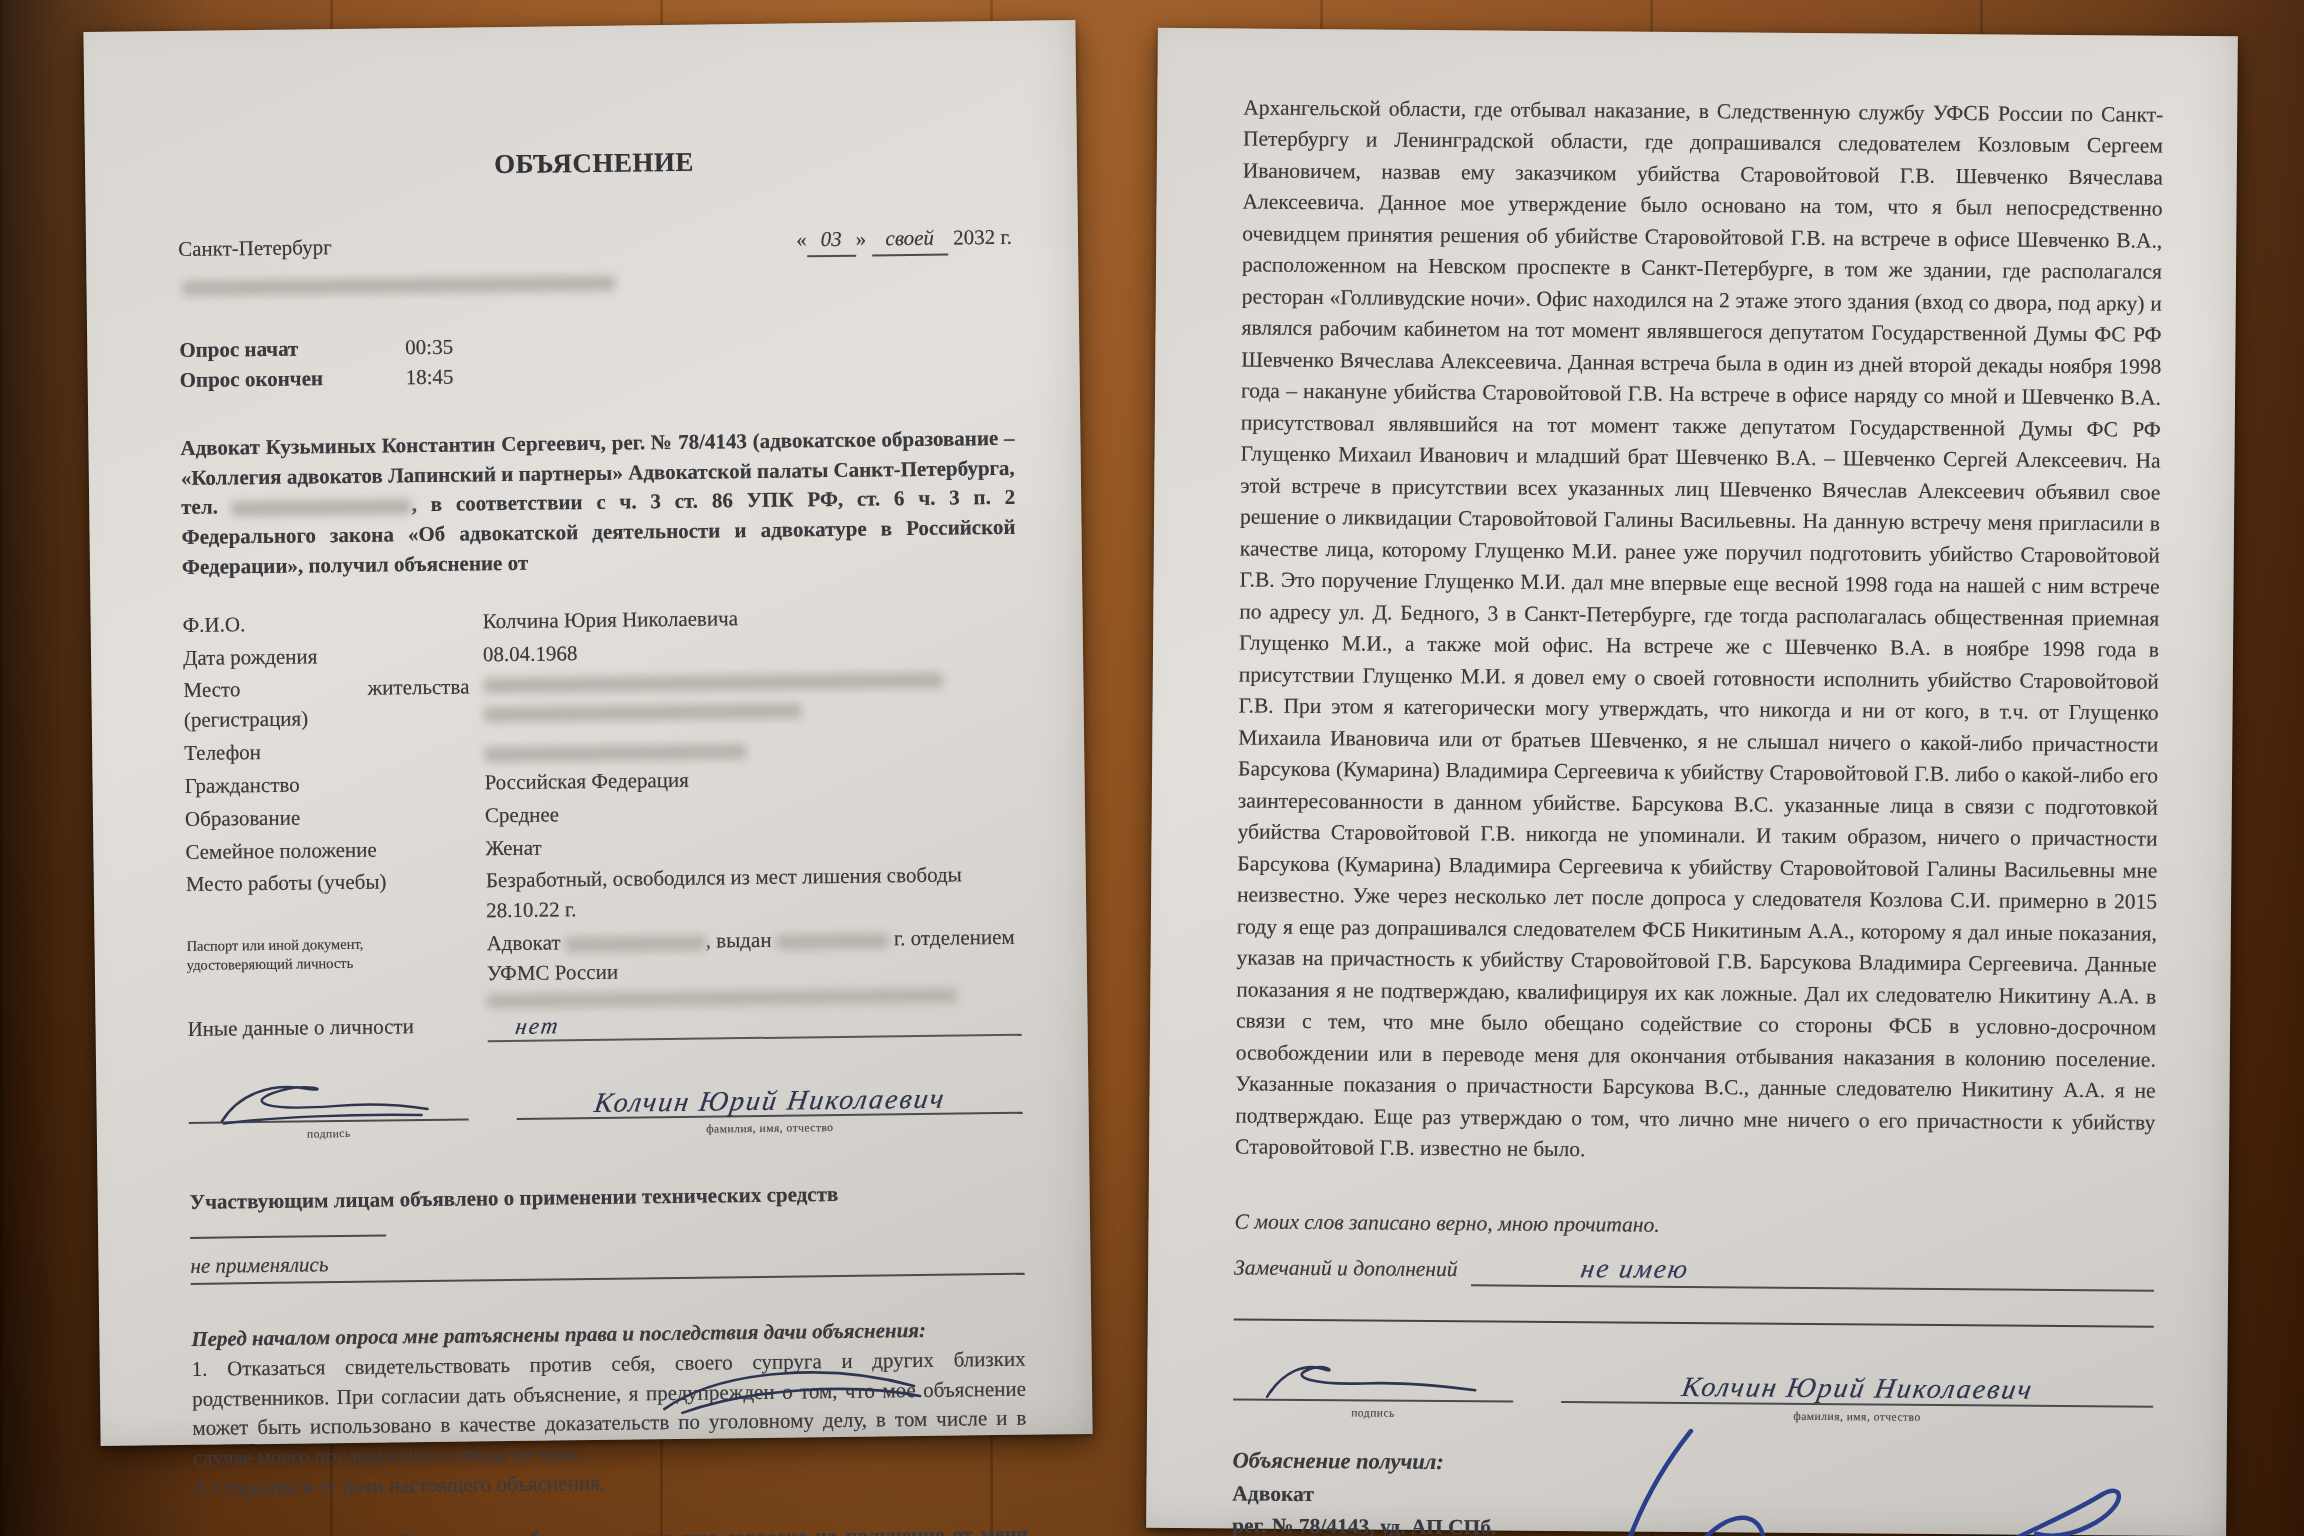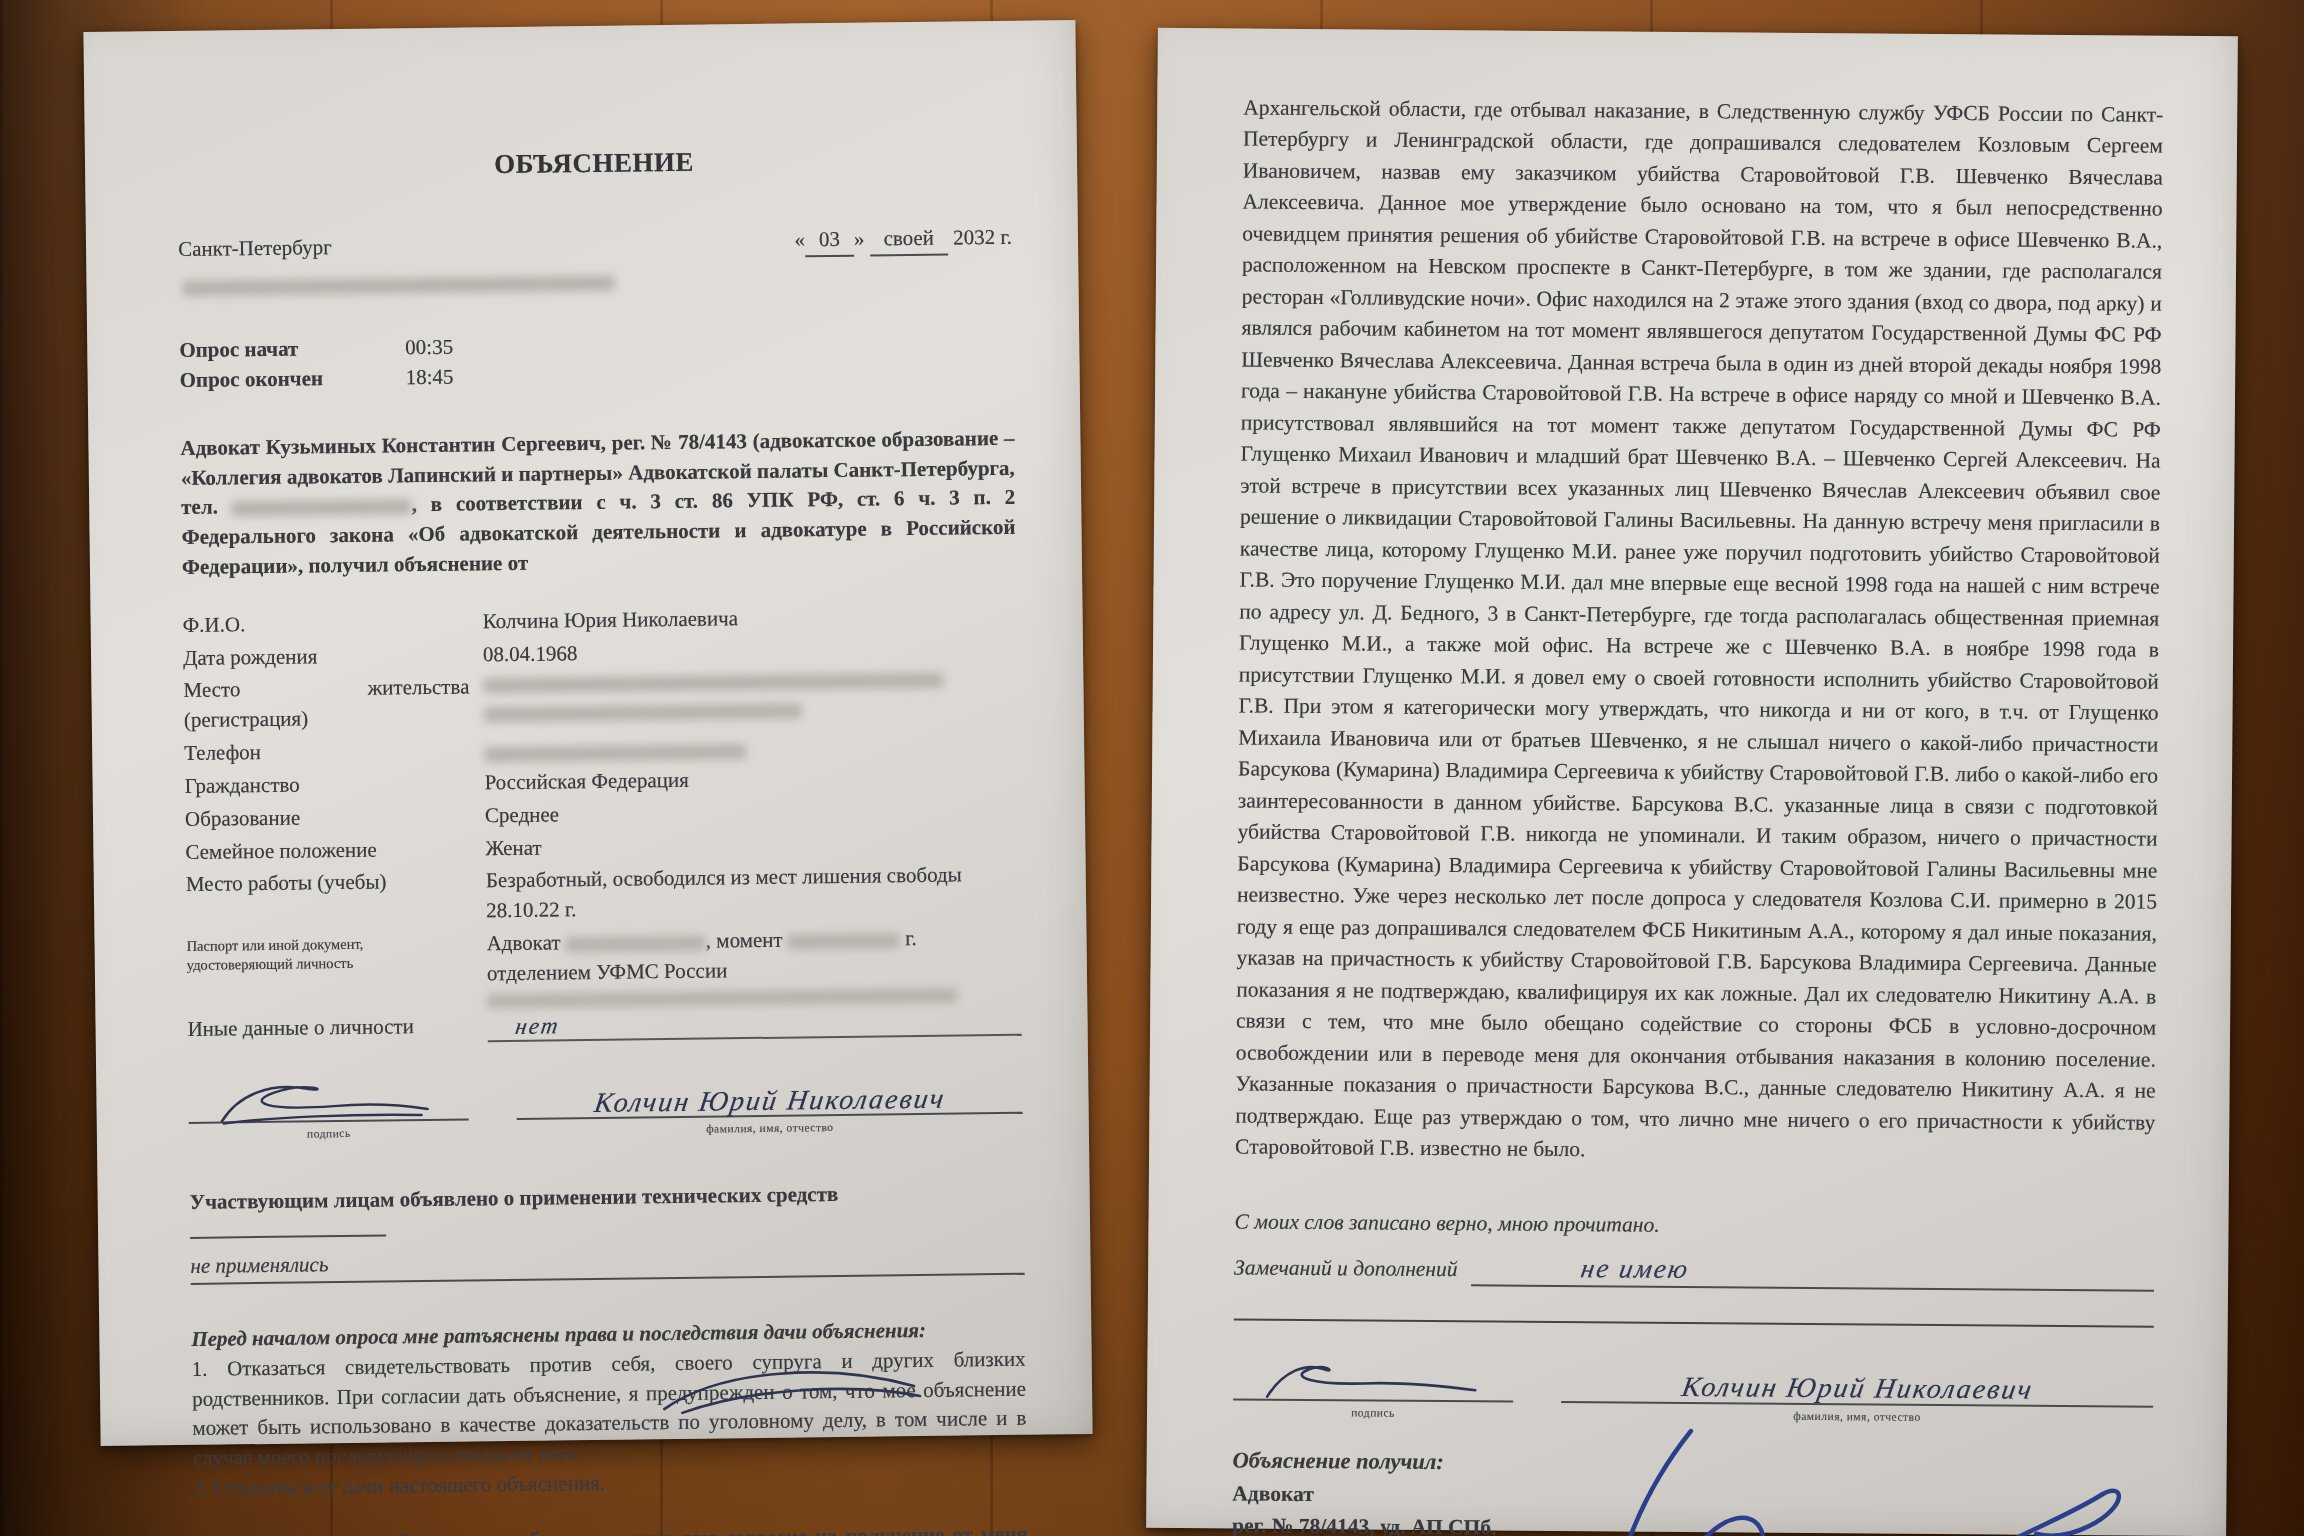--- a/index.html
+++ b/index.html
@@ -18,21 +18,21 @@
       inset -25px 0 60px -35px rgba(0,0,0,0.18), inset 0 -20px 50px -30px rgba(0,0,0,0.12);
     color:#3a3a3e;
   }
   .page *{text-shadow:0 0 0.7px rgba(70,70,75,0.55);}
   .page1{left:92px;top:26px;width:992px;height:1414px;transform:rotate(-0.7deg);}
   .page2{left:1152px;top:32px;width:1080px;height:1500px;transform:rotate(0.45deg);}
   .p1-inner{padding:118px 66px 0 92px;font-size:21px;line-height:1.42;}
   .p2-inner{padding:64px 74px 0 86px;font-size:21.5px;line-height:1.465;}
   .doc-title{margin:0;text-align:center;font-size:27px;font-weight:bold;letter-spacing:0.5px;color:#333338;}
   .city-date{margin-top:46px;display:flex;justify-content:space-between;align-items:flex-end;}
-  .u{display:inline-block;border-bottom:2px solid #4a4a50;padding:0 14px;}
+  .u{display:inline-block;border-bottom:2px solid #4a4a50;padding:0 14px;font-style:italic;}
   .redact{display:inline-block;background:#b6b2ac;filter:blur(5px);border-radius:2px;vertical-align:middle;}
   .r-city{width:432px;height:15px;margin:16px 0 0 4px;display:block;}
   .times{margin-top:40px;}
   .t-row{display:flex;}
   .t-label{width:226px;font-weight:bold;}
   .para{text-align:justify;margin:0;}
   .advocate{margin-top:38px;font-weight:bold;}
   .fields{margin-top:28px;display:grid;grid-template-columns:300px 1fr;row-gap:3px;}
   .f-label{padding-right:14px;}
   .jl{display:flex;justify-content:space-between;}
@@ -135,21 +135,21 @@
 
         <div class="f-label">Место работы (учебы)</div>
         <div>Безработный, освободился из мест лишения свободы 28.10.22 г.</div>
 
         <div class="f-label small-label">
           <div>Паспорт или иной документ,</div>
           <div>удостоверяющий личность</div>
         </div>
         <div>
           <span>Адвокат</span>
-          <span class="redact" style="width:140px;height:15px;"></span><span>, момент</span>
+          <span class="redact" style="width:140px;height:15px;"></span><span>, выдан</span>
           <span class="redact" style="width:112px;height:15px;"></span>
           <span>г. отделением УФМС России</span>
           <span class="redact strip" style="width:470px;height:14px;margin-top:5px;"></span>
         </div>
 
         <div class="f-label">Иные данные о личности</div>
         <div class="other-line">
             <span class="hand">нет</span>
           </div>
       </div>

